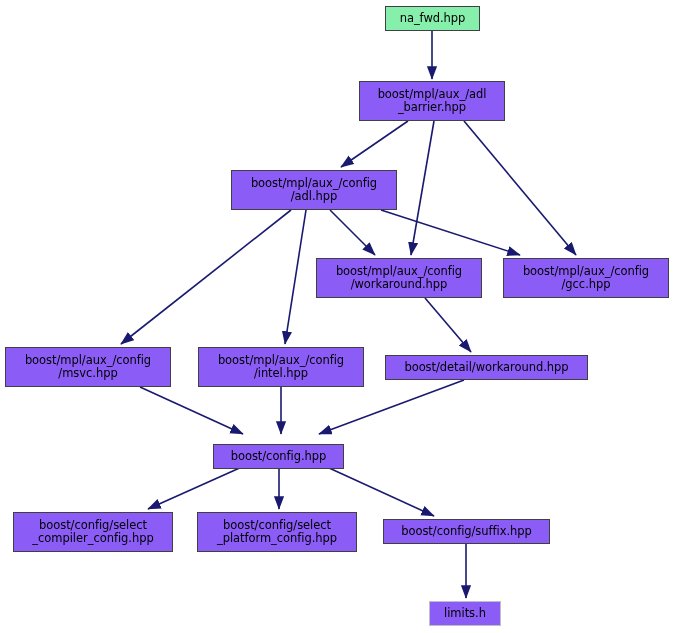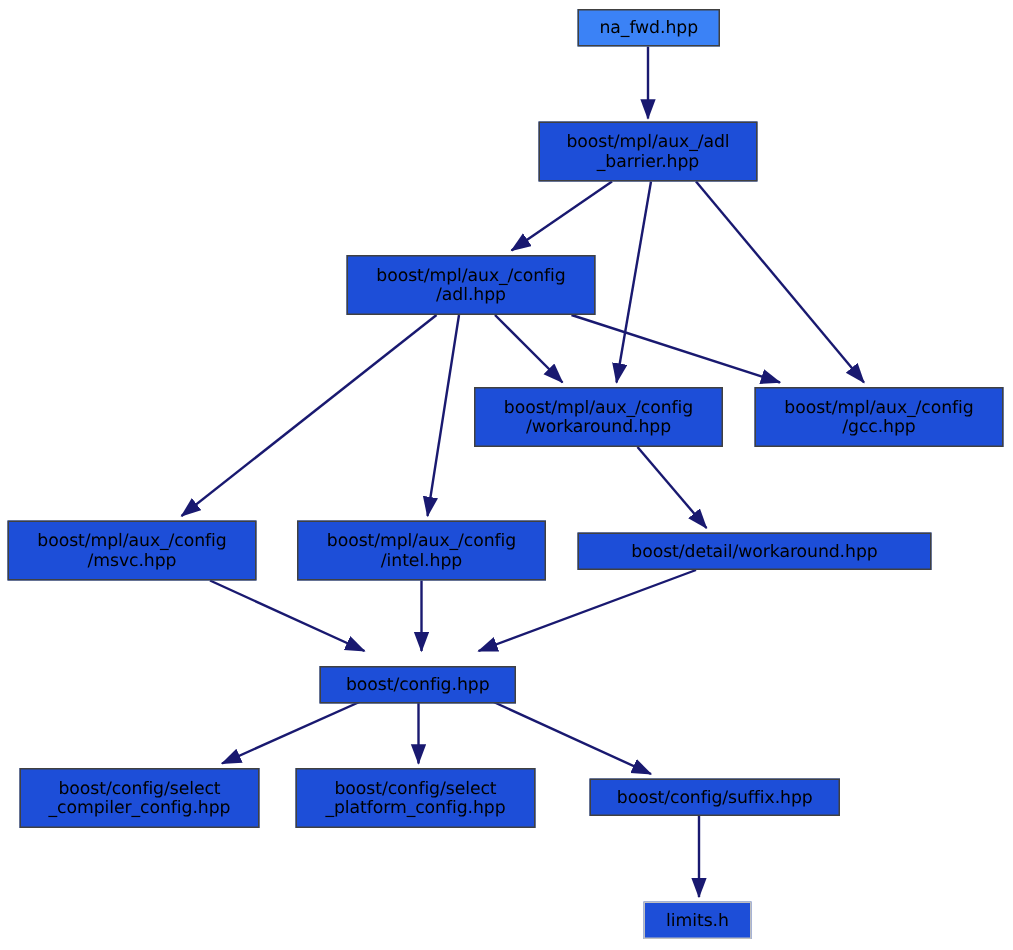--- a/index.html
+++ b/index.html
@@ -24,31 +24,31 @@
     height: 633px;
     pointer-events: none;
   }
   .node {
     position: absolute;
     box-sizing: border-box;
     display: flex;
     align-items: center;
     justify-content: center;
     text-align: center;
-    background: #1d4ed8;
+    background: #8b5cf6;
     border: 1px solid #404040;
     color: #000000;
     font-size: 11.5px;
     line-height: 13.5px;
     letter-spacing: -0.05px;
     white-space: pre;
     cursor: default;
   }
   .node.current {
-    background: #3b82f6;
+    background: #86efac;
     border-color: #404040;
   }
   .node.external {
     border-color: #c0c0c0;
   }
   .node-label {
     display: block;
     width: 100%;
   }
 </style>
@@ -90,23 +90,23 @@
       <div class="node" style="left: 231px; top: 170px; width: 166px; height: 40px;"><span class="node-label">boost/mpl/aux_/config
 /adl.hpp</span></div>
       <div class="node" style="left: 316px; top: 258px; width: 166px; height: 40px;"><span class="node-label">boost/mpl/aux_/config
 /workaround.hpp</span></div>
       <div class="node" style="left: 503px; top: 258px; width: 166px; height: 40px;"><span class="node-label">boost/mpl/aux_/config
 /gcc.hpp</span></div>
       <div class="node" style="left: 5px; top: 347px; width: 166px; height: 40px;"><span class="node-label">boost/mpl/aux_/config
 /msvc.hpp</span></div>
       <div class="node" style="left: 198px; top: 347px; width: 166px; height: 40px;"><span class="node-label">boost/mpl/aux_/config
 /intel.hpp</span></div>
-      <div class="node" style="left: 385px; top: 355px; width: 236px; height: 25px;"><span class="node-label">boost/detail/workaround.hpp</span></div>
+      <div class="node" style="left: 385px; top: 355px; width: 203px; height: 25px;"><span class="node-label">boost/detail/workaround.hpp</span></div>
       <div class="node" style="left: 213px; top: 444px; width: 131px; height: 25px;"><span class="node-label">boost/config.hpp</span></div>
       <div class="node" style="left: 13px; top: 512px; width: 160px; height: 40px;"><span class="node-label">boost/config/select
 _compiler_config.hpp</span></div>
       <div class="node" style="left: 197px; top: 512px; width: 160px; height: 40px;"><span class="node-label">boost/config/select
 _platform_config.hpp</span></div>
-      <div class="node" style="left: 383px; top: 519px; width: 167px; height: 25px; margin-left: 10px;"><span class="node-label">boost/config/suffix.hpp</span></div>
+      <div class="node" style="left: 383px; top: 519px; width: 167px; height: 25px;"><span class="node-label">boost/config/suffix.hpp</span></div>
       <div class="node external" style="left: 429px; top: 601px; width: 72px; height: 25px; justify-content: center;"><span class="node-label">limits.h</span></div>
     </div>
 
 </div>
 
 </body></html>

